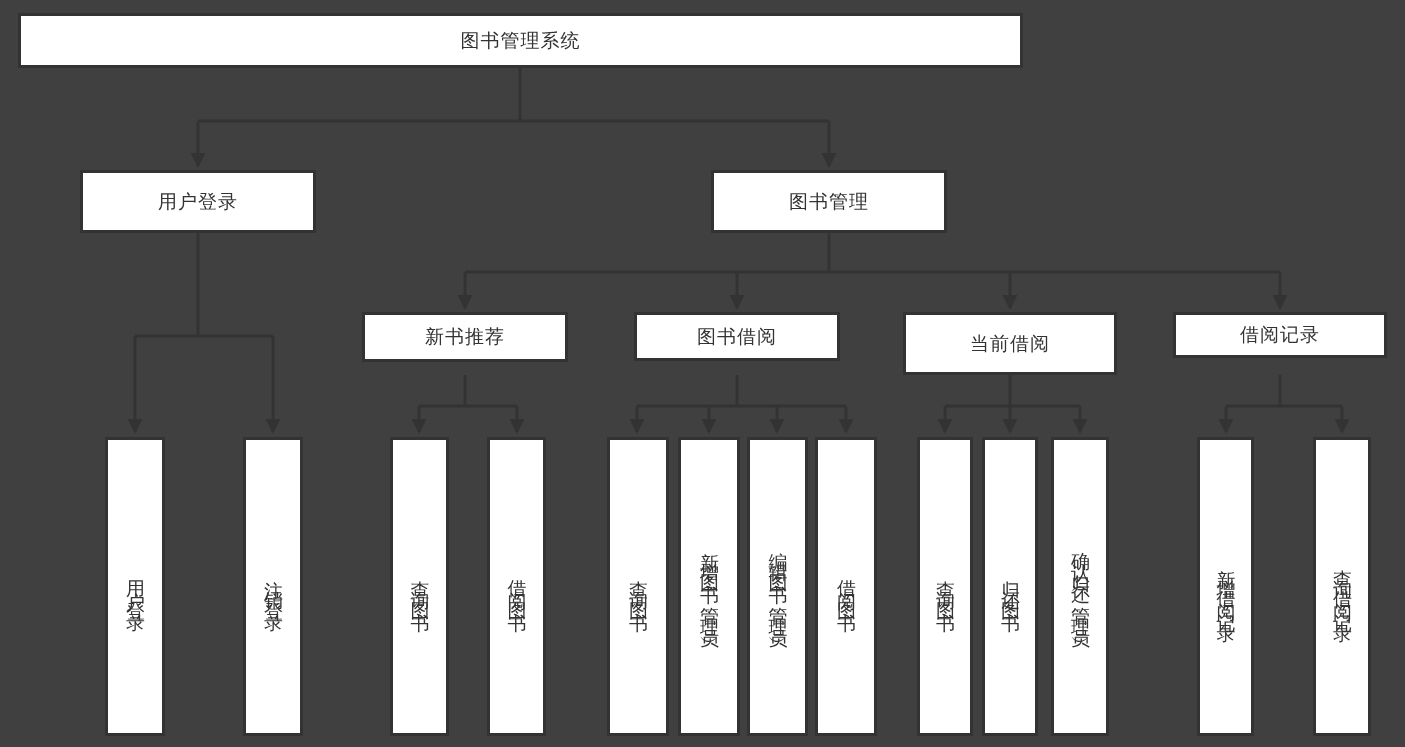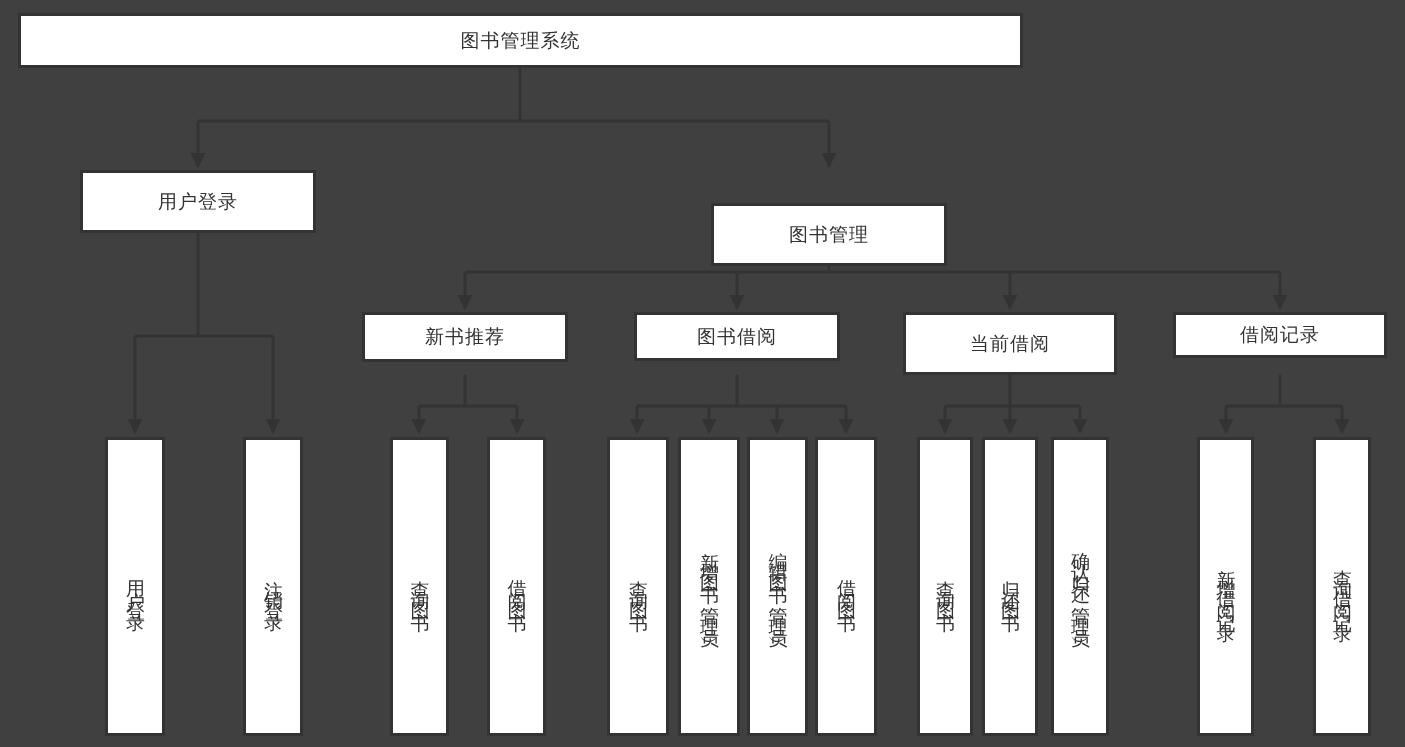--- a/index.html
+++ b/index.html
@@ -120,21 +120,21 @@
     <line x1="1342" y1="406" x2="1342" y2="432" marker-end="url(#arr)"></line>
   </svg>
 
   <div class="node" style="left:18px; top:13px; width:1005px; height:55px;">
     <span class="hlabel">图书管理系统</span>
   </div>
 
   <div class="node" style="left:80px; top:170px; width:236px; height:63px;">
     <span class="hlabel">用户登录</span>
   </div>
-  <div class="node" style="left:711px; top:170px; width:236px; height:63px;margin-top:33px;">
+  <div class="node" style="left:711px; top:170px; width:236px; height:63px;">
     <span class="hlabel">图书管理</span>
   </div>
 
   <div class="node" style="left:362px; top:312px; width:206px; height:50px;">
     <span class="hlabel">新书推荐</span>
   </div>
   <div class="node" style="left:634px; top:312px; width:206px; height:49px;">
     <span class="hlabel">图书借阅</span>
   </div>
   <div class="node" style="left:903px; top:312px; width:214px; height:63px;">

